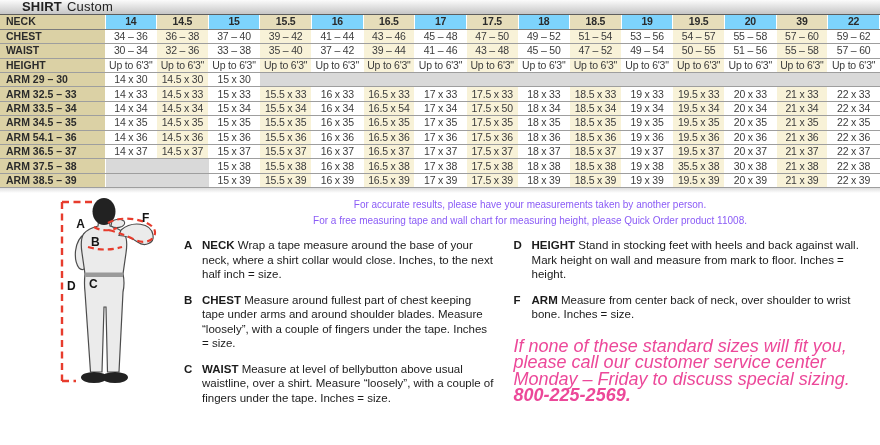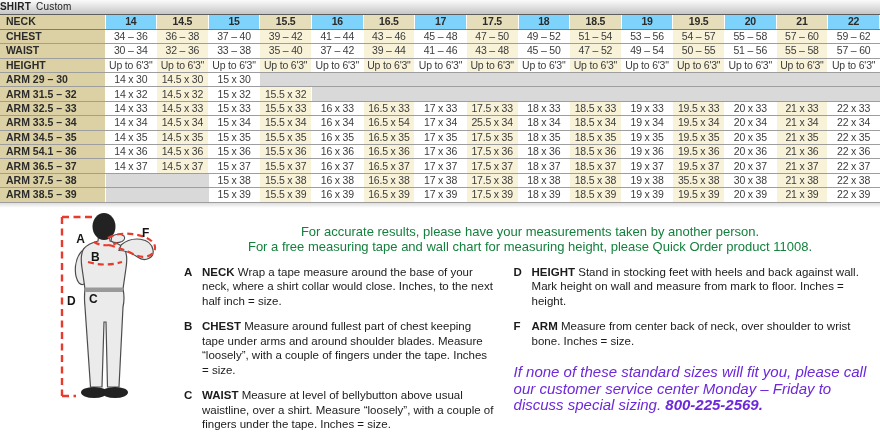--- a/index.html
+++ b/index.html
@@ -9,21 +9,21 @@
     font-family:"Liberation Sans", sans-serif;
     -webkit-font-smoothing:antialiased;
   }
   .page { width:880px; height:445px; position:relative; }
 
   
   .titlebar {
     height:15px; width:880px;
     background:linear-gradient(#fbfbfb, #c6c6c6);
     border-bottom:1px solid #5e5e5e;
-    font-size:10px; line-height:14px; padding-left:0; color:#222;
+    font-size:13px; line-height:14px; padding-left:22px; color:#222;
     letter-spacing:.2px;
   }
   .titlebar b { font-weight:bold; margin-right:5px; }
   table.chart {
     border-collapse:collapse; table-layout:fixed; width:880px;
   }
   table.chart col.c-lbl { width:105px; }
   table.chart th, table.chart td {
     height:14.4px; padding:0 1px;
     font-size:10.5px; line-height:13px; letter-spacing:-0.2px;
@@ -38,28 +38,28 @@
   table.chart thead th.odd { background:#e6ddba; }
   table.chart td.even { background:#ffffff; }
   table.chart td.odd  { background:#f8f2d8; }
   table.chart td.empty { background:#d9d9d9; border-right-color:#d9d9d9; }
   .table-fade { height:5px; width:880px; background:linear-gradient(rgba(160,160,160,.35), rgba(255,255,255,0)); }
 
   
   .bottom { position:relative; width:880px; height:208px; margin-top:2px; }
   .figure-wrap { position:absolute; left:4px; top:0; width:172px; height:206px; }
   .content { margin-left:180px; padding-top:2px; }
-  .intro { text-align:center; font-size:13px; line-height:15.5px; color:#15803d;margin-top:12px; }
+  .intro { text-align:center; font-size:10px; line-height:15.5px; color:#8b5cf6; }
   .cols { display:flex; margin-top:10px; }
   .col-left  { width:318px; margin-left:4px; }
   .col-right { width:374px; margin-left:18px; }
   .def-item { display:flex; margin-bottom:11px; font-size:11.5px; line-height:14.5px; color:#1b1b1b; }
   .def-letter { width:18px; flex:none; font-weight:bold; }
   .def-body .term { font-weight:bold; }
-  .note { font-style:italic; font-size:15px; line-height:16.5px; color:#6d28d9; margin-top:16px; padding-left:0; }
+  .note { font-style:italic; font-size:18px; line-height:16.5px; color:#ec4899; margin-top:16px; padding-left:0; }
   .note .phone { font-weight:bold; }
 
   
   svg text.fig-label { font-family:"Liberation Sans", sans-serif; font-size:12px; font-weight:bold; fill:#141414; }
 </style>
 </head>
 <body>
 
 <div class="page">
 
@@ -80,21 +80,21 @@
           <th class="odd">15.5</th>
           <th class="even">16</th>
           <th class="odd">16.5</th>
           <th class="even">17</th>
           <th class="odd">17.5</th>
           <th class="even">18</th>
           <th class="odd">18.5</th>
           <th class="even">19</th>
           <th class="odd">19.5</th>
           <th class="even">20</th>
-          <th class="odd">21</th>
+          <th class="odd">39</th>
           <th class="even">22</th>
         </tr>
     </thead>
     <tbody id="chart-body">
         <tr>
           <th class="lbl">CHEST</th>
           <td class="even">34 – 36</td>
           <td class="odd">36 – 38</td>
           <td class="even">37 – 40</td>
           <td class="odd">39 – 42</td>
@@ -158,38 +158,20 @@
           <td class="empty odd"></td>
           <td class="empty even"></td>
           <td class="empty odd"></td>
           <td class="empty even"></td>
           <td class="empty odd"></td>
           <td class="empty even"></td>
           <td class="empty odd"></td>
           <td class="empty even"></td>
         </tr>
         <tr>
-          <th class="lbl">ARM 31.5 – 32</th>
-          <td class="even">14 x 32</td>
-          <td class="odd">14.5 x 32</td>
-          <td class="even">15 x 32</td>
-          <td class="odd">15.5 x 32</td>
-          <td class="empty even"></td>
-          <td class="empty odd"></td>
-          <td class="empty even"></td>
-          <td class="empty odd"></td>
-          <td class="empty even"></td>
-          <td class="empty odd"></td>
-          <td class="empty even"></td>
-          <td class="empty odd"></td>
-          <td class="empty even"></td>
-          <td class="empty odd"></td>
-          <td class="empty even"></td>
-        </tr>
-        <tr>
           <th class="lbl">ARM 32.5 – 33</th>
           <td class="even">14 x 33</td>
           <td class="odd">14.5 x 33</td>
           <td class="even">15 x 33</td>
           <td class="odd">15.5 x 33</td>
           <td class="even">16 x 33</td>
           <td class="odd">16.5 x 33</td>
           <td class="even">17 x 33</td>
           <td class="odd">17.5 x 33</td>
           <td class="even">18 x 33</td>
@@ -202,21 +184,21 @@
         </tr>
         <tr>
           <th class="lbl">ARM 33.5 – 34</th>
           <td class="even">14 x 34</td>
           <td class="odd">14.5 x 34</td>
           <td class="even">15 x 34</td>
           <td class="odd">15.5 x 34</td>
           <td class="even">16 x 34</td>
           <td class="odd">16.5 x 54</td>
           <td class="even">17 x 34</td>
-          <td class="odd">25.5 x 34</td>
+          <td class="odd">17.5 x 50</td>
           <td class="even">18 x 34</td>
           <td class="odd">18.5 x 34</td>
           <td class="even">19 x 34</td>
           <td class="odd">19.5 x 34</td>
           <td class="even">20 x 34</td>
           <td class="odd">21 x 34</td>
           <td class="even">22 x 34</td>
         </tr>
         <tr>
           <th class="lbl">ARM 34.5 – 35</th>

